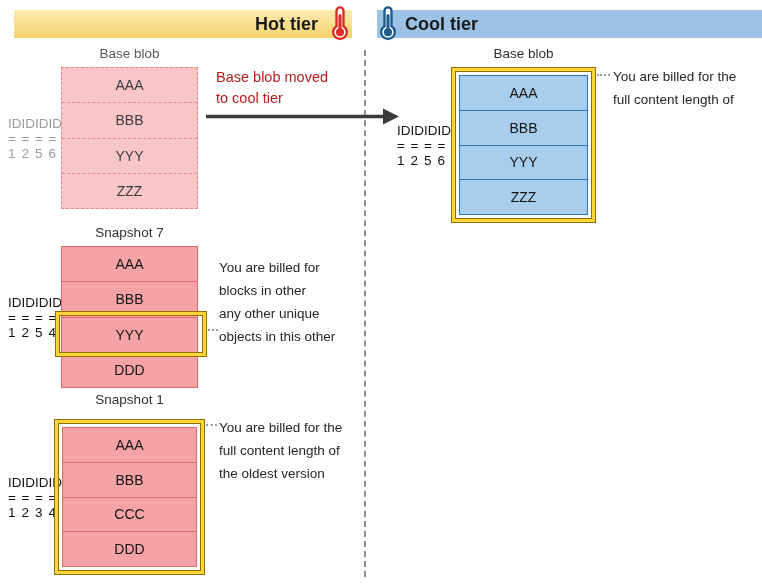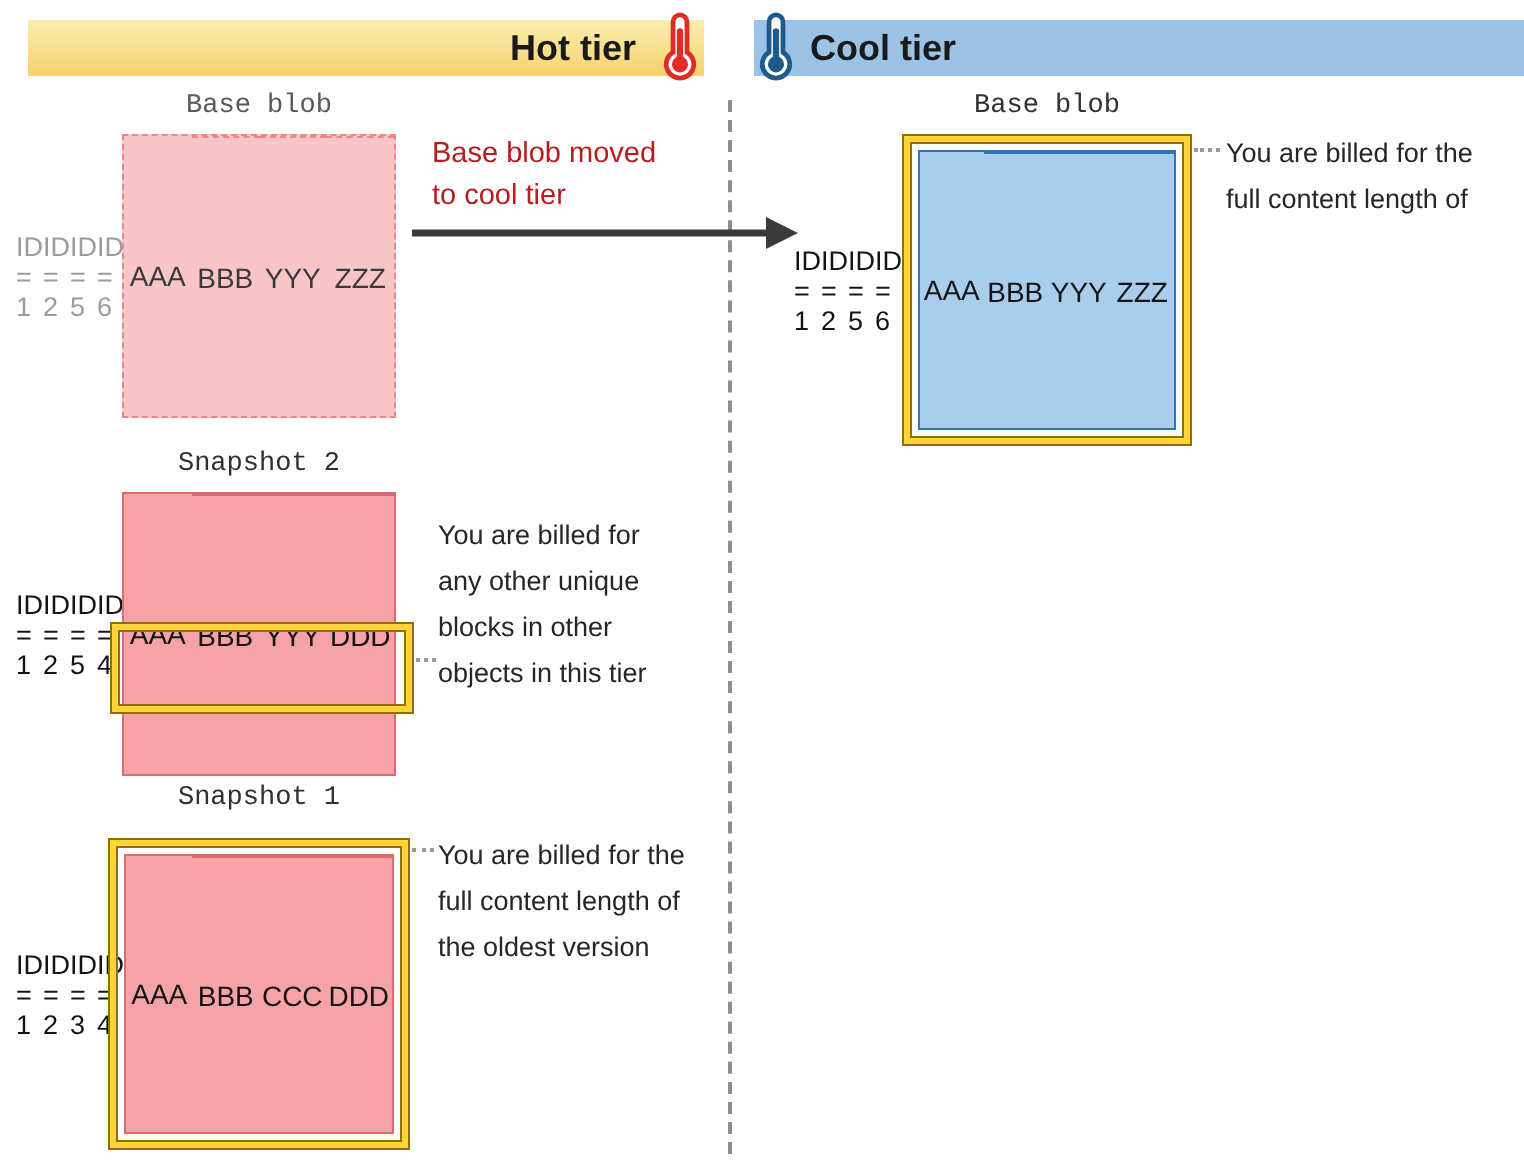--- a/index.html
+++ b/index.html
@@ -17,31 +17,31 @@
   .bar-hot .bar-label  { margin-right:34px; }
   .bar-cool .bar-label { margin-left:28px; }
   .thermo { position:absolute; top:2px; width:22px; height:42px; }
 
   
   .divider { position:absolute; left:364px; top:50px; height:527px; width:0;
              border-left:2px dashed #8f8f8f; }
 
   
   .group-title { position:absolute; width:137px; height:20px; text-align:center;
-                 font-size:13.5px; color:#595959;font-family:Liberation Mono, monospace; }
+                 font-size:13.5px; color:#595959; }
   .group-title.dark { color:#303030; }
 
   
   .id-col { position:absolute; width:46px; display:flex; }
   .id-col .id { flex:1; display:flex; align-items:center; justify-content:flex-end;
                 font-size:13.5px; color:#9c9c9c; }
   .id-col.dark .id { color:#141414; }
 
   
-  .block-stack { position:absolute; display:flex; box-sizing:border-box; }
+  .block-stack { position:absolute; display:flex; flex-direction:column; box-sizing:border-box; }
   .block { flex:1; display:flex; align-items:center; justify-content:center;
            font-size:14px; color:#141414; }
   .stack-dashed { border:1px dashed #ee8588; background:#f9c6c8; }
   .stack-dashed .block { color:#3a3a3a; }
   .stack-dashed .block + .block { border-top:1px dashed #ee8588; }
   .stack-solid  { border:1px solid #dd6a6e; background:#f5a3a6; }
   .stack-solid .block + .block { border-top:1px solid #dd6a6e; }
   .stack-blue   { border:1px solid #2e75b6; background:#a9ceed; width:129px; height:140px; position:relative; }
   .stack-blue .block + .block { border-top:1px solid #2e75b6; }
 
@@ -101,40 +101,40 @@
 
   <div class="move-label">
     <div>Base blob moved</div>
     <div>to cool tier</div>
   </div>
   <svg class="abs" style="left:204px; top:103px;" width="196" height="28" viewBox="0 0 196 28">
     <line x1="2" y1="13.5" x2="180" y2="13.5" stroke="#3b3b3b" stroke-width="3.4"></line>
     <polygon points="179,5.5 195,13.5 179,21.5" fill="#3b3b3b"></polygon>
   </svg>
 
-  <div class="group-title dark" style="left:61px; top:225px;">Snapshot 2</div>
+  <div class="group-title dark" style="left:61px; top:225px;">Snapshot 7</div>
   <div class="id-col dark" style="left:8px; top:246px; height:142px;">
     <div class="id">ID = 1</div>
     <div class="id">ID = 2</div>
     <div class="id">ID = 5</div>
     <div class="id">ID = 4</div>
   </div>
   <div class="block-stack stack-solid" style="left:61px; top:246px; width:137px; height:142px;">
     <div class="block">AAA</div>
     <div class="block">BBB</div>
     <div class="block">YYY</div>
     <div class="block">DDD</div>
   </div>
   <div class="gold-frame overlay" style="left:55px; top:311px; width:152px; height:46px;"></div>
   <div class="dotted-connector" style="left:208px; top:329px; width:10px;"></div>
   <div class="annotation" style="left:219px; top:256px;">
     <div>You are billed for</div>
+    <div>blocks in other</div>
     <div>any other unique</div>
-    <div>blocks in other</div>
-    <div>objects in this tier</div>
+    <div>objects in this other</div>
   </div>
 
   <div class="group-title dark" style="left:61px; top:392px;">Snapshot 1</div>
   <div class="id-col dark" style="left:8px; top:426px; height:142px;">
     <div class="id">ID = 1</div>
     <div class="id">ID = 2</div>
     <div class="id">ID = 3</div>
     <div class="id">ID = 4</div>
   </div>
   <div class="gold-frame wrap" style="left:54px; top:419px; width:151px; height:156px;">

